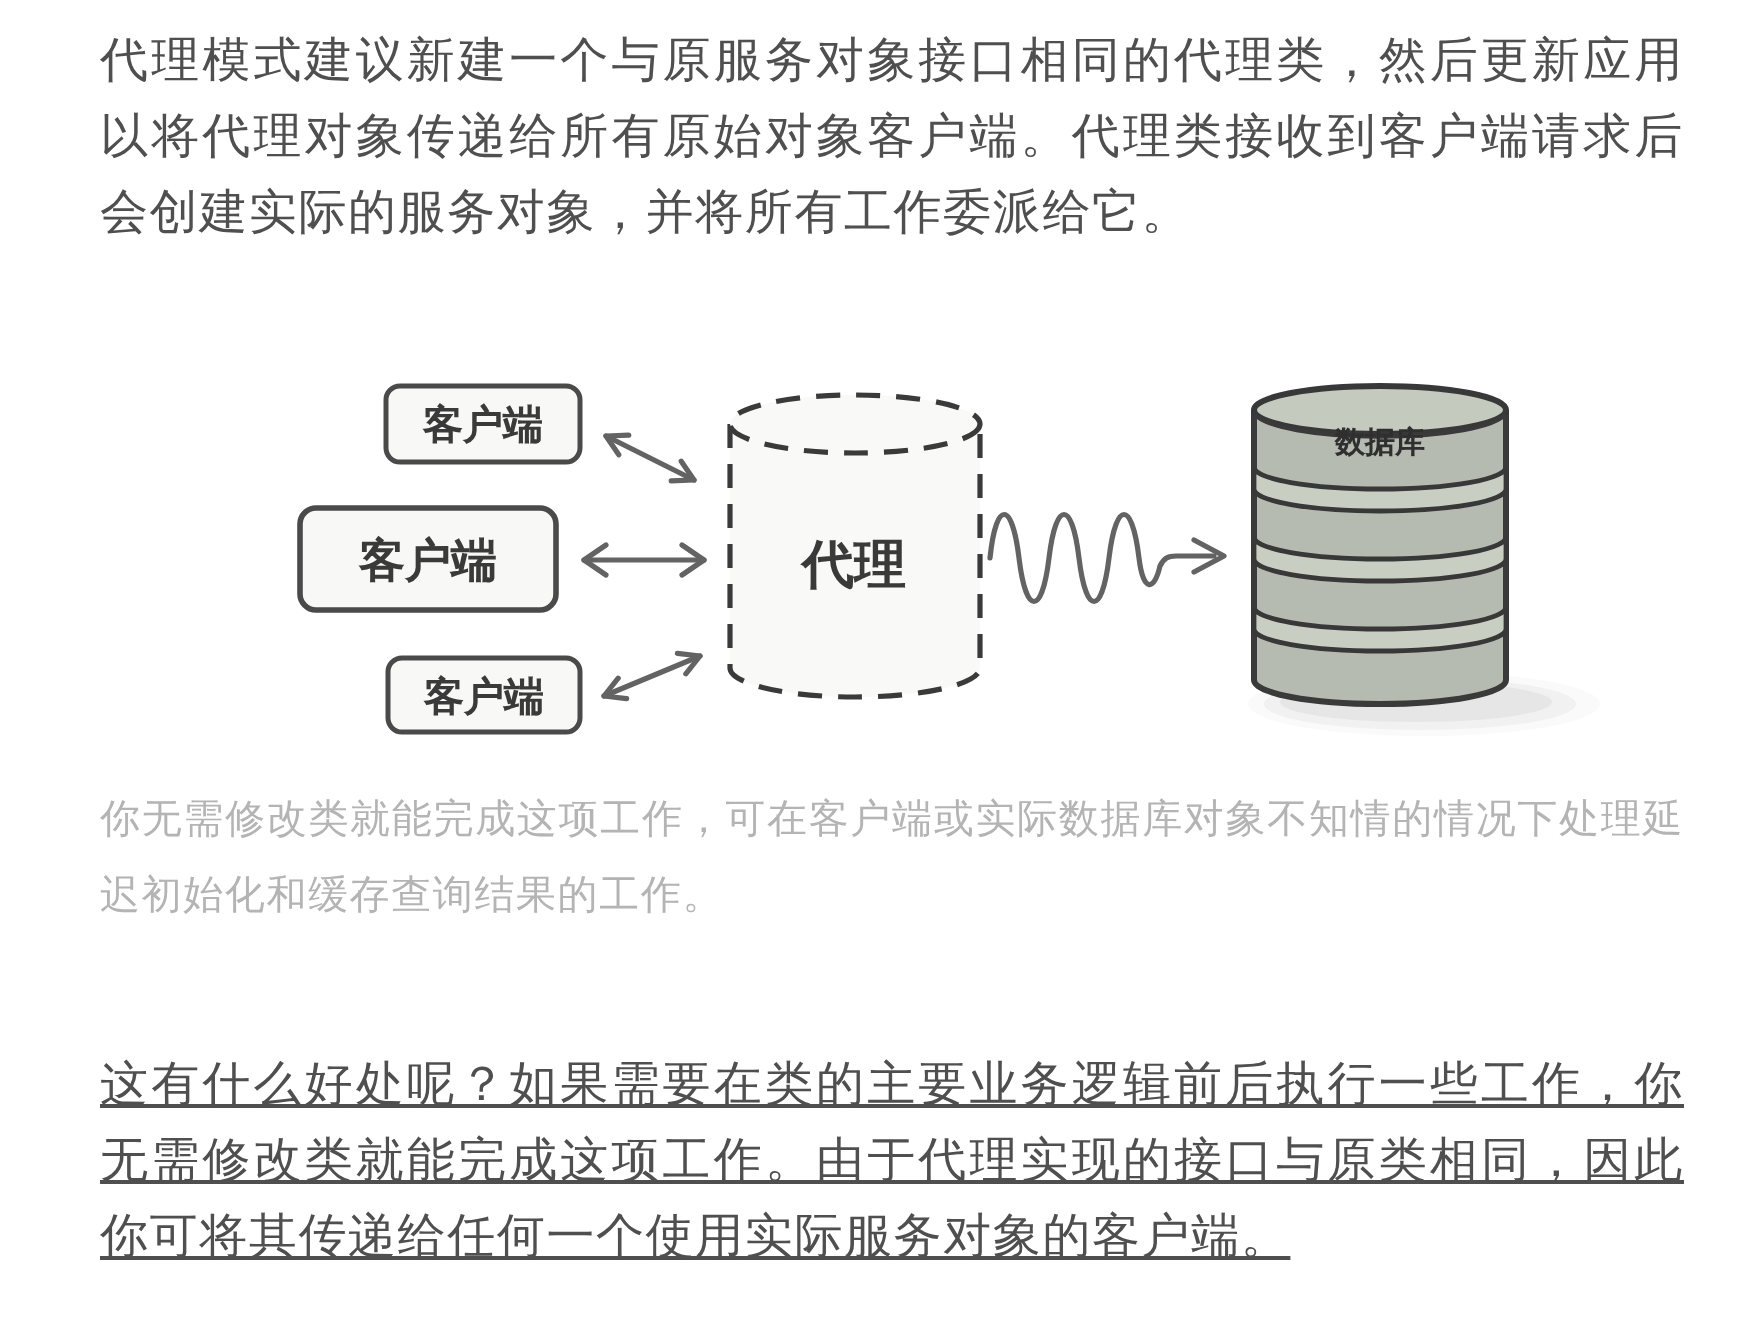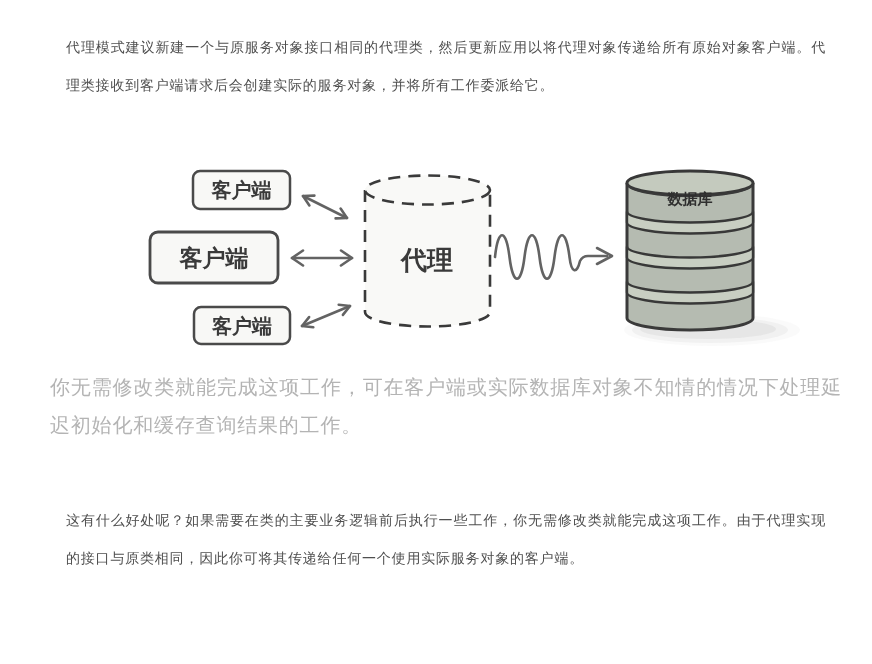--- a/index.html
+++ b/index.html
@@ -8,38 +8,38 @@
     background: #ffffff;
     overflow: hidden;
     font-family: "Liberation Sans", "DejaVu Sans", sans-serif;
   }
   .page {
     box-sizing: border-box;
     width: 872px; height: 664px;
     padding: 12px 30px 0 50px;
   }
   p.body-text {
-    margin: 16px;
+    margin: 0;
     max-width: 800px;
-    font-size: 14px;
+    font-size: 24px;
     line-height: 38px;
     letter-spacing: 0.8px;
     color: #4f4f4f;
     text-align: justify;
   }
   p.caption-text {
     margin: 6px 0 0 0;
     max-width: 800px;
     font-size: 20px;
     line-height: 38px;
     letter-spacing: 0.8px;
     color: #b4b4b4;
     text-align: justify;
   }
-  p.benefits { margin-top: 57px; }
+  p.benefits { margin-top: 57px; text-decoration: underline; }
   figure.diagram-figure {
     margin: 54px 0 0 90px;
     padding: 0;
   }
   svg text { font-family: "Liberation Sans", "DejaVu Sans", sans-serif; }
   .box-label { font-size: 20px; font-weight: bold; fill: #3a3a3a; }
   .box-label-big { font-size: 23px; font-weight: bold; fill: #3a3a3a; }
   .proxy-label { font-size: 26px; font-weight: bold; fill: #3a3a3a; }
   .db-label { font-size: 15px; font-weight: 600; fill: #2f2f2f; }
   .arrow-stroke { stroke: #636363; stroke-width: 2.6; fill: none; stroke-linecap: round; stroke-linejoin: round; }

